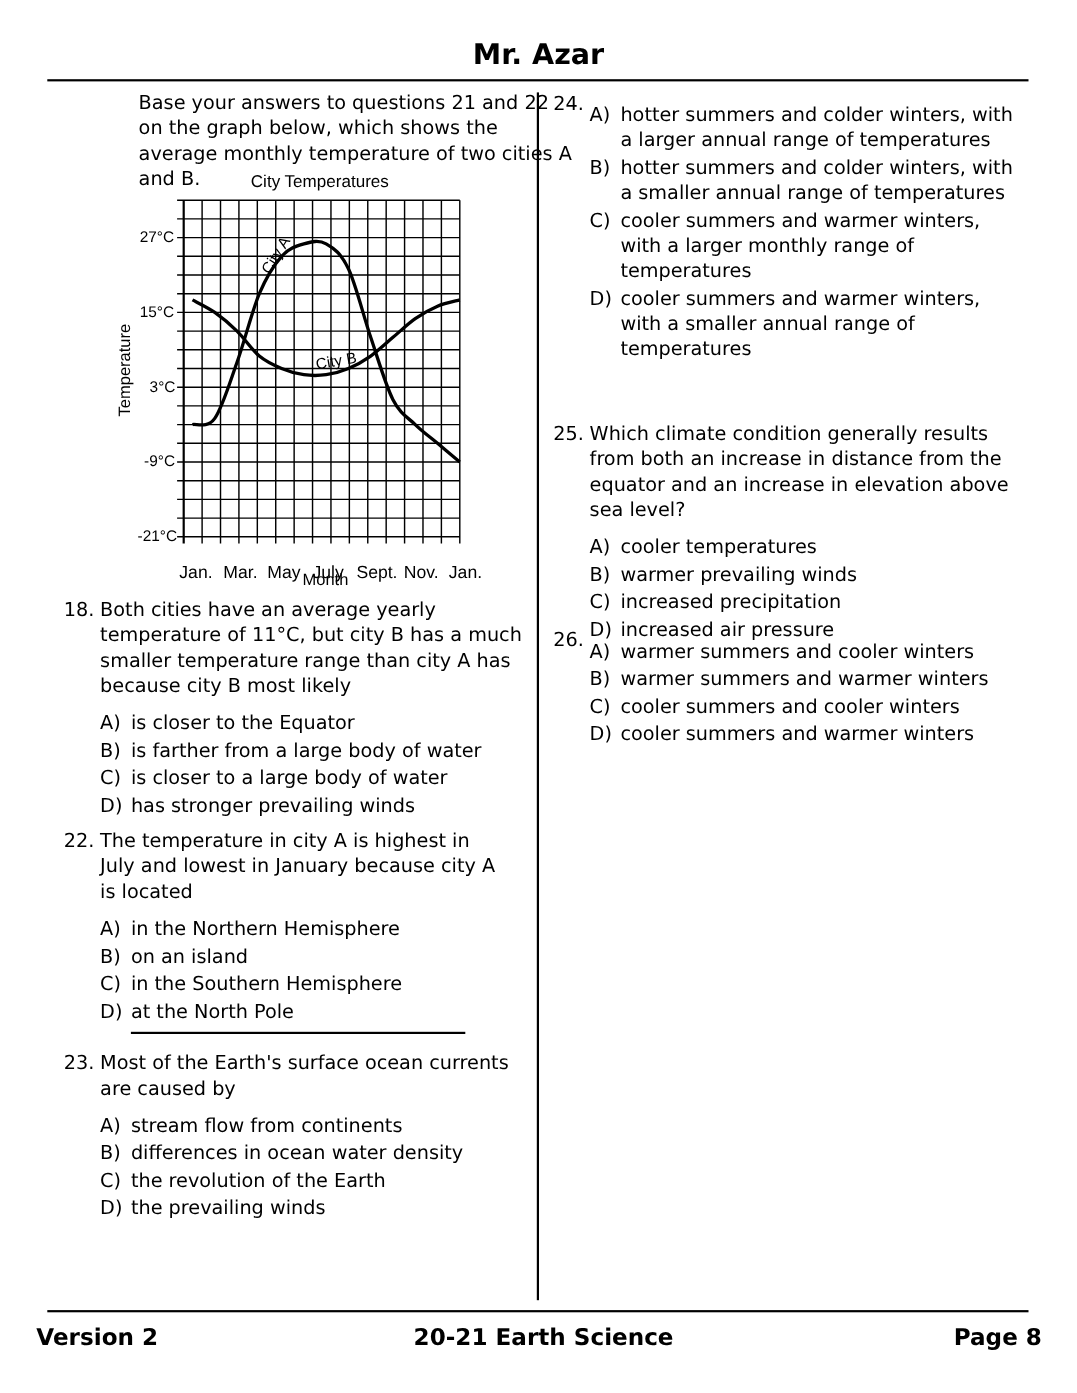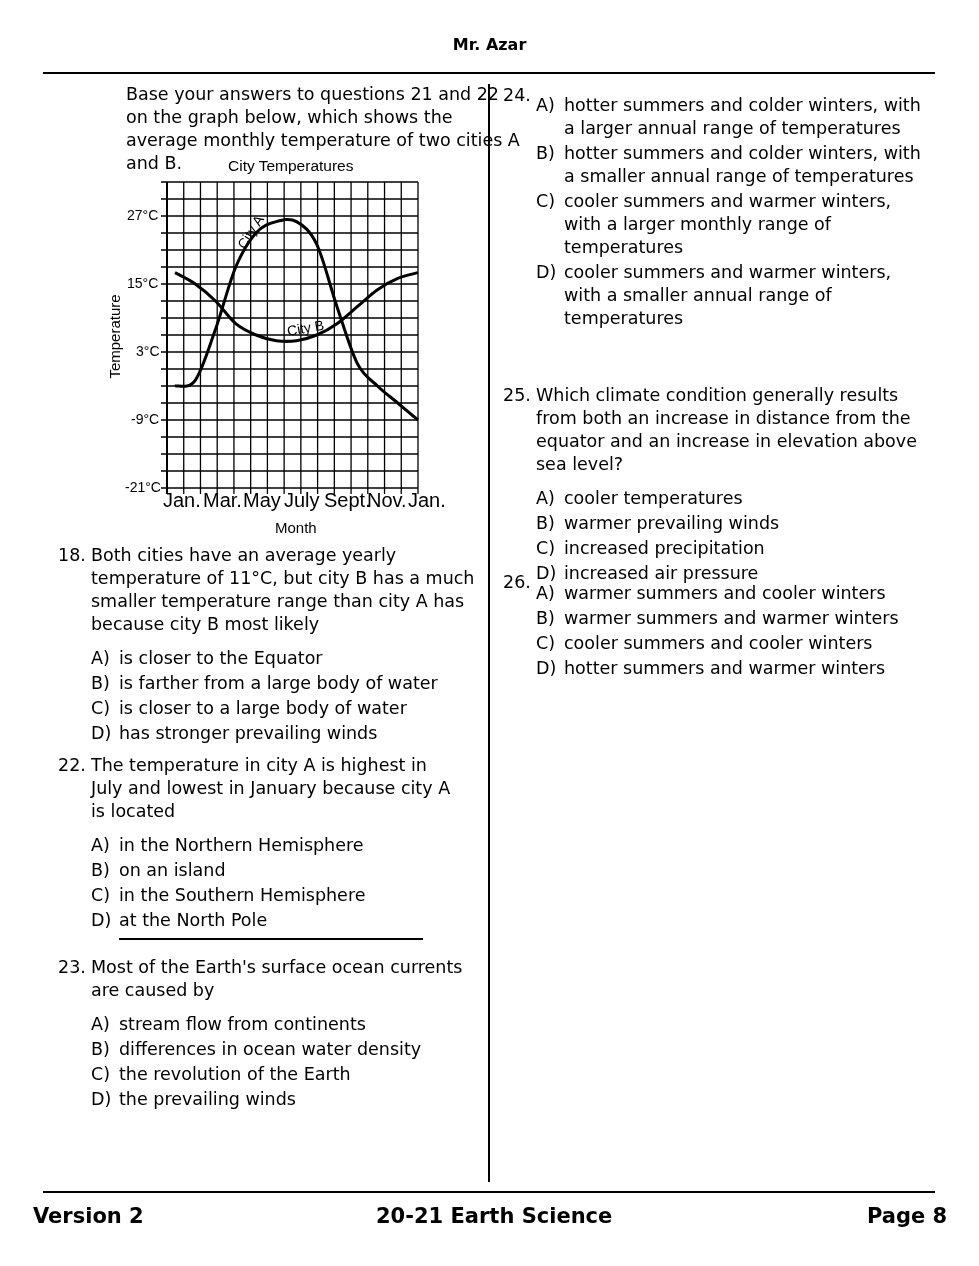--- a/index.html
+++ b/index.html
@@ -3,37 +3,37 @@
 <meta charset="utf-8">
 <style>
   html, body { margin: 0; padding: 0; background: #ffffff; }
   body {
     width: 979px; height: 1266px; position: relative; overflow: hidden;
     font-family: "DejaVu Sans", "Liberation Sans", sans-serif;
     color: #000;
   }
   .header-title {
     position: absolute; top: 35px; left: 0; width: 979px; text-align: center;
-    font-weight: bold; font-size: 16px; font-family: "DejaVu Sans", sans-serif;
+    font-weight: bold; font-size: 26px; font-family: "DejaVu Sans", sans-serif;
   }
   .hr { position: absolute; background: #000; height: 2px; }
   .vr { position: absolute; background: #000; width: 2px; }
   .intro { position: absolute; left: 82px; top: 83px; width: 400px; font-size: 17.5px; line-height: 23px; margin-left: 44px; }
   .q { position: absolute; font-size: 17.5px; line-height: 23px; }
   .q .num { position: absolute; left: 0; top: 0; }
   .q .stem { margin-left: 33px; }
   .q .opts { margin-left: 33px; margin-top: 10px; }
   .q .opt { display: flex; line-height: 25px; }
   .q .opt .letter { width: 28px; flex: none; }
   .q .opt .text { flex: 1; }
   .q .opt.wrap { line-height: 23px; margin-bottom: 2px; }
   .footer { position: absolute; top: 1204px; font-weight: bold; font-size: 21px; font-family: "DejaVu Sans", sans-serif; }
   .chart-title { position: absolute; left: 228px; top: 157px; font-size: 15.5px; font-family: "Liberation Sans", sans-serif; }
   .ylab { position: absolute; font-size: 14px; font-family: "Liberation Sans", sans-serif; }
-  .xlab { position: absolute; top: 489px; font-size: 20px; font-family: "Liberation Sans", sans-serif; }
+  .xlab { position: absolute; top: 512px; font-size: 16px; font-family: "Liberation Sans", sans-serif; }
   .axis-title-y { position: absolute; left: 64px; top: 328px; transform: rotate(-90deg); font-size: 15px; font-family: "Liberation Sans", sans-serif; width: 100px; text-align: center; }
   .axis-title-x { position: absolute; left: 275px; top: 519px; font-size: 15px; font-family: "Liberation Sans", sans-serif; }
   svg text { font-family: "Liberation Sans", sans-serif; }
 </style>
 </head>
 <body>
 
 <div class="header-title">Mr. Azar</div>
 <div class="hr" style="left:43px; top:72px; width:892px;"></div>
 <div class="vr" style="left:488px; top:84px; height:1098px;"></div>
@@ -228,21 +228,21 @@
     <div class="opt">
         <span class="letter">B)</span>
         <span class="text">warmer summers and warmer winters</span>
       </div>
     <div class="opt">
         <span class="letter">C)</span>
         <span class="text">cooler summers and cooler winters</span>
       </div>
     <div class="opt">
         <span class="letter">D)</span>
-        <span class="text">hotter summers and warmer winters</span>
+        <span class="text">cooler summers and warmer winters</span>
       </div>
   </div>
 </div>
 
 <div class="hr" style="left:43px; top:1191px; width:892px;"></div>
 <div class="footer" style="left:33px;">Version 2</div>
 <div class="footer" style="left:376px;">20-21 Earth Science</div>
 <div class="footer" style="left:867px;">Page 8</div>
 
 </body></html>

